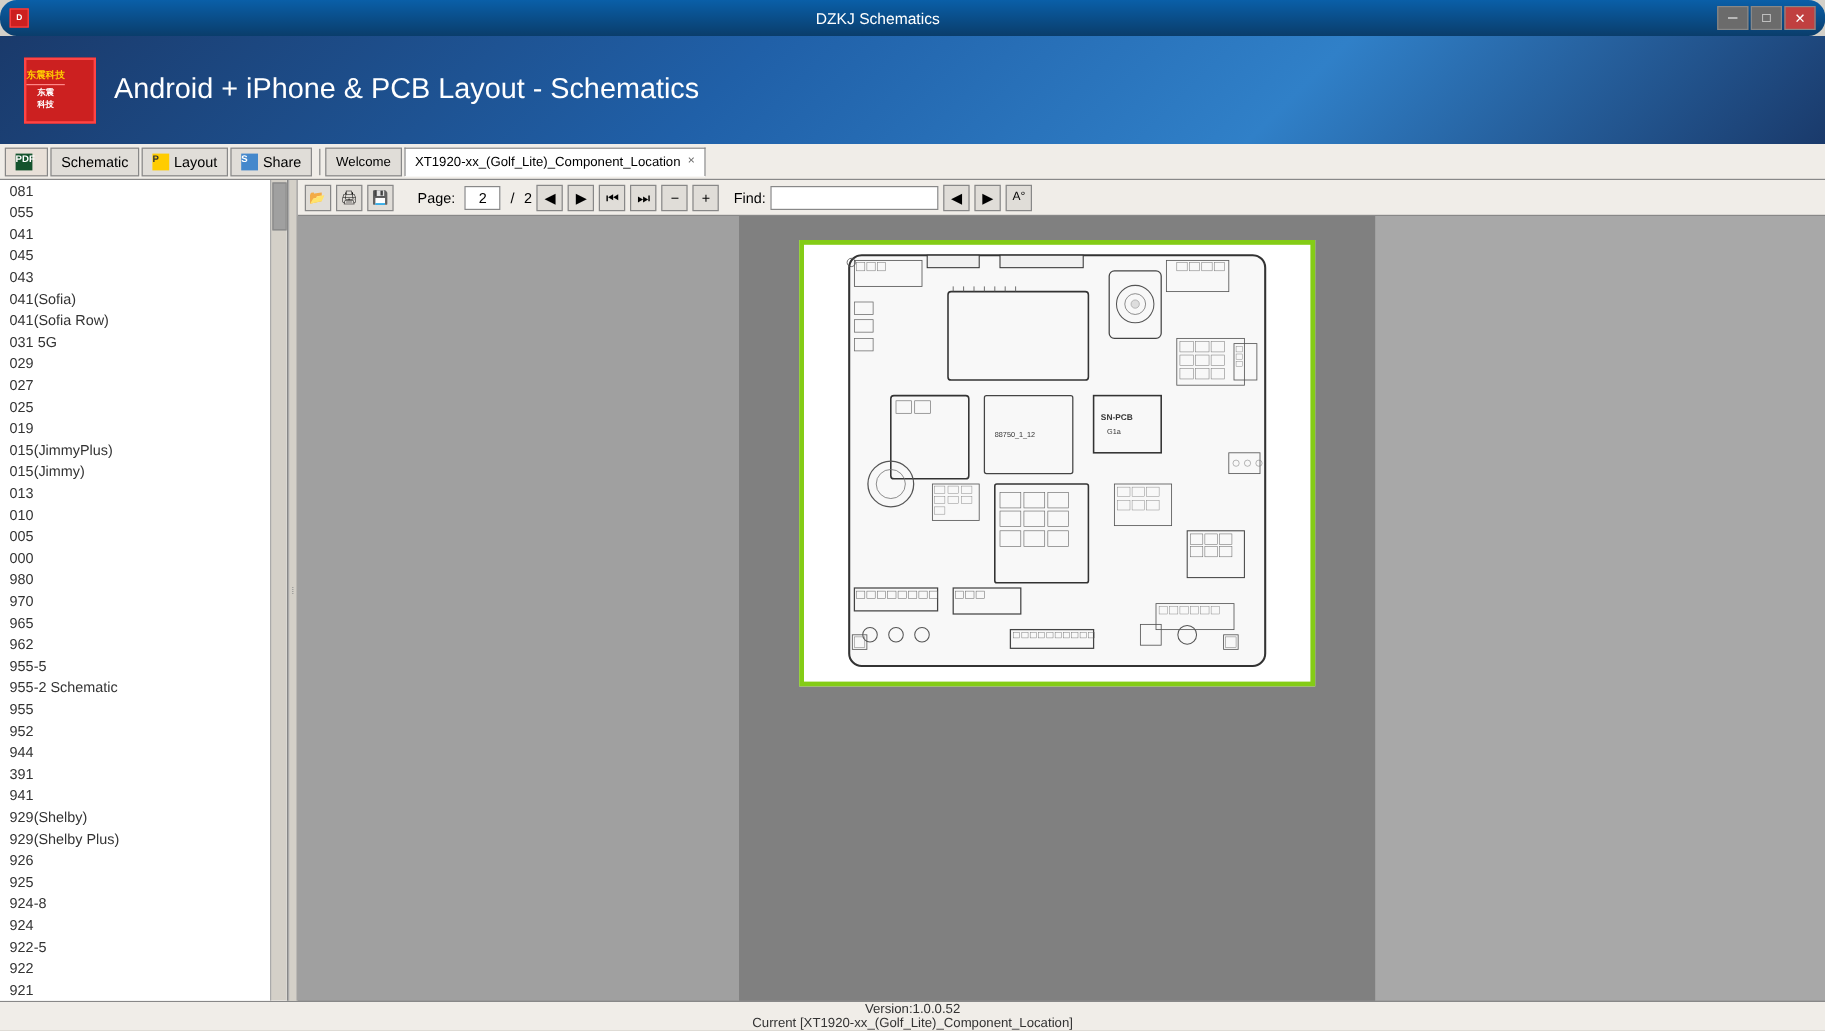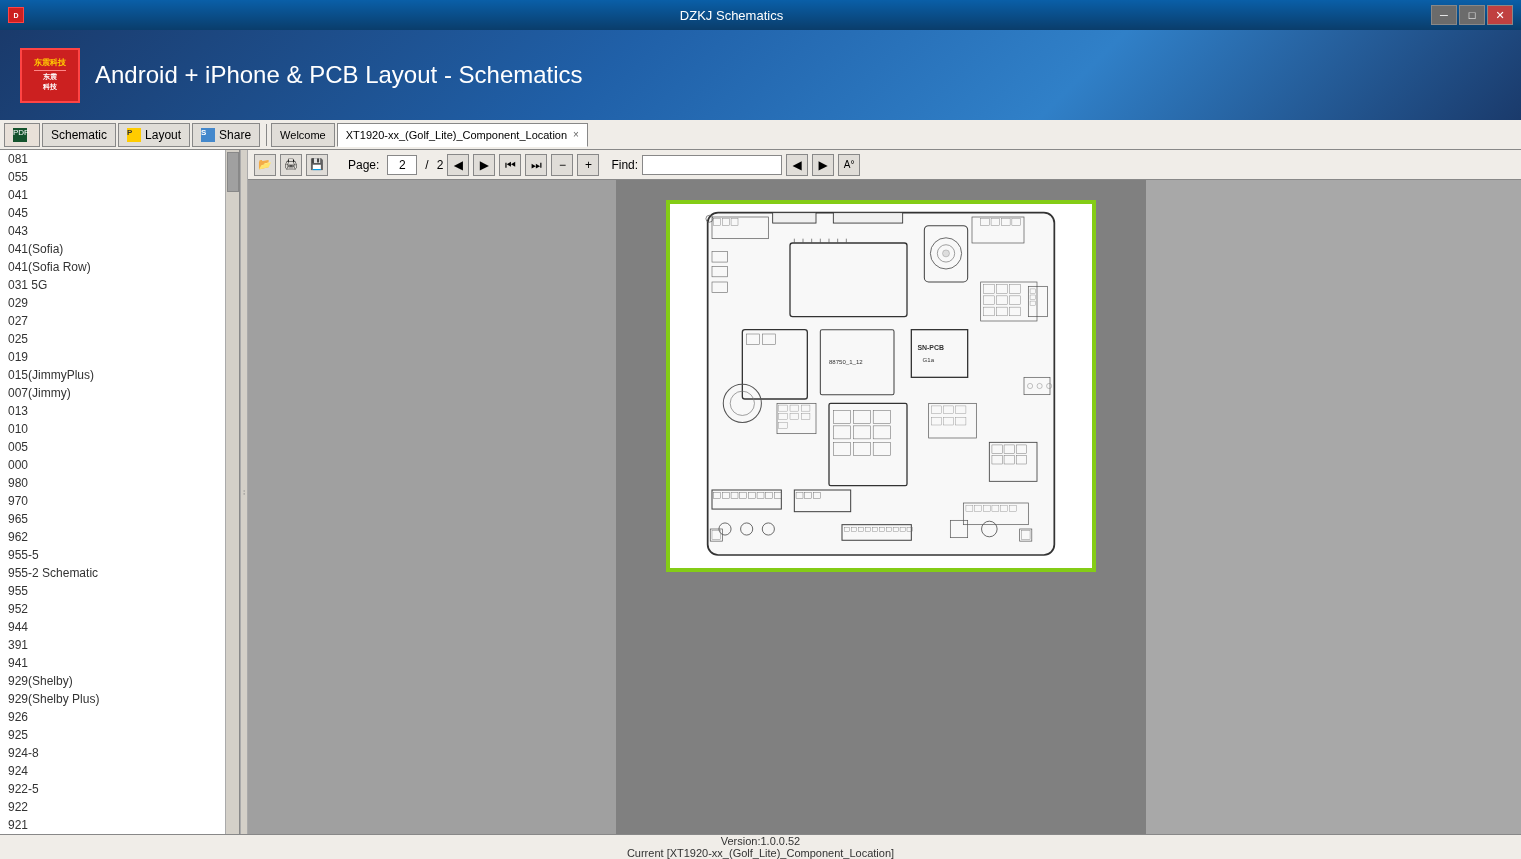--- a/index.html
+++ b/index.html
@@ -7,20 +7,21 @@
 
     
     .titlebar {
       background: linear-gradient(to bottom, #0a5fa8, #0a3d6b);
       height: 30px;
       display: flex;
       align-items: center;
       justify-content: space-between;
       padding: 0 8px;
       color: white;
+      border-radius: 14px;
     }
     .titlebar-title { font-size: 13px; flex: 1; text-align: center; }
     .titlebar-controls { display: flex; gap: 2px; }
     .titlebar-btn {
       width: 26px; height: 20px;
       background: #6b6b6b;
       border: 1px solid #888;
       color: white;
       font-size: 11px;
       display: flex; align-items: center; justify-content: center;
@@ -34,21 +35,21 @@
       height: 90px;
       display: flex;
       align-items: center;
       padding: 0 20px;
       position: relative;
     }
     .logo-box {
       background: #cc2020;
       border: 2px solid #ff4444;
       width: 60px; height: 55px;
-      display: flex; align-items: center; justify-content: center;
+      display: flex; align-items: center; 
       margin-right: 15px;
       position: relative;
     }
     .brand-name { color: white; font-size: 32px; font-weight: bold; margin-right: auto; }
     .brand-slogan { color: white; font-size: 24px; }
 
     
     .toolbar {
       background: #f0ede8;
       border-bottom: 1px solid #888;
@@ -62,21 +63,21 @@
       padding: 3px 8px;
       margin-right: 2px;
       border: 1px solid #888;
       background: #e0ddd8;
       cursor: pointer;
       font-size: 12px;
       height: 24px;
     }
     .tab-btn.pdf { background: #e8e0d8; }
     .tab-btn .tab-icon { width: 14px; height: 14px; margin-right: 4px; display: inline-block; }
-    .pdf-icon { background: #14532d; color: white; font-size: 8px; font-weight: normal; display: flex; align-items: center; justify-content: center; }
+    .pdf-icon { background: #14532d; color: white; font-size: 8px; font-weight: bold; display: flex; align-items: center; justify-content: center; }
     .pads-icon { background: #ffcc00; color: #333; font-size: 8px; font-weight: bold; display: flex; align-items: center; justify-content: center; }
     .share-icon { background: #4488cc; color: white; font-size: 8px; font-weight: bold; display: flex; align-items: center; justify-content: center; }
 
     .tab-separator { width: 1px; background: #888; height: 22px; margin: 0 4px; }
 
     .doc-tab {
       display: flex; align-items: center;
       padding: 3px 8px;
       margin-right: 2px;
       border: 1px solid #888;
@@ -286,21 +287,21 @@
         <div class="sidebar-item">045</div>
         <div class="sidebar-item">043</div>
         <div class="sidebar-item">041(Sofia)</div>
         <div class="sidebar-item">041(Sofia Row)</div>
         <div class="sidebar-item">031 5G</div>
         <div class="sidebar-item">029</div>
         <div class="sidebar-item">027</div>
         <div class="sidebar-item">025</div>
         <div class="sidebar-item">019</div>
         <div class="sidebar-item">015(JimmyPlus)</div>
-        <div class="sidebar-item">007(Jimmy)</div>
+        <div class="sidebar-item">015(Jimmy)</div>
         <div class="sidebar-item">013</div>
         <div class="sidebar-item">010</div>
         <div class="sidebar-item">005</div>
         <div class="sidebar-item">000</div>
         <div class="sidebar-item">980</div>
         <div class="sidebar-item">970</div>
         <div class="sidebar-item">965</div>
         <div class="sidebar-item">962</div>
         <div class="sidebar-item">955-5</div>
         <div class="sidebar-item">955-2 Schematic</div>

